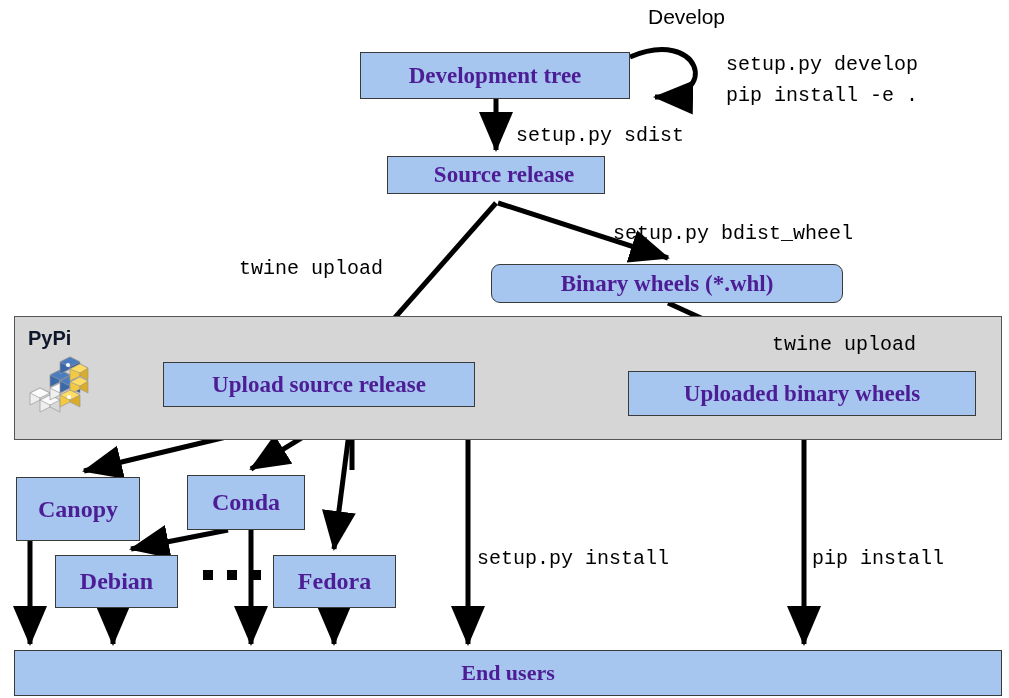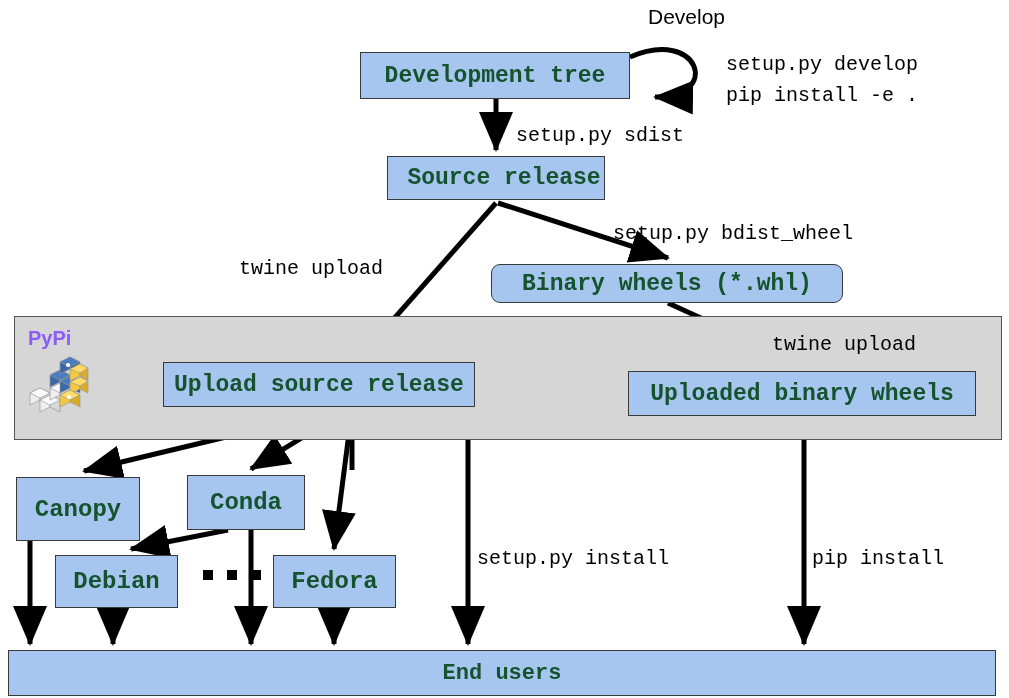--- a/index.html
+++ b/index.html
@@ -25,38 +25,38 @@
     height: 698px;
   }
   .node {
     position: absolute;
     box-sizing: border-box;
     background: #a6c5ef;
     border: 1.5px solid #3a3a3a;
     display: flex;
     align-items: center;
     justify-content: center;
-    color: #14532d;
+    color: #4c1d95;
     font-weight: bold;
-    font-family: Liberation Mono, monospace;
+    font-family: Liberation Serif, serif;
     z-index: 3;
   }
   .group-box {
     position: absolute;
     box-sizing: border-box;
     background: #d6d6d6;
     border: 1.5px solid #555555;
     z-index: 1;
   }
   .group-label {
     position: absolute;
     font-family: "Liberation Sans", sans-serif;
     font-weight: bold;
     font-size: 20px;
-    color: #8b5cf6;
+    color: #0f172a;
     z-index: 4;
   }
   .edge-label {
     position: absolute;
     font-family: "Liberation Mono", monospace;
     font-size: 20px;
     color: #000000;
     white-space: pre;
     z-index: 4;
     line-height: 1.25;
@@ -185,21 +185,21 @@
       </g>
       <circle cx="40" cy="10" r="2.1" fill="#ffffff"></circle>
       <circle cx="41" cy="42" r="2.1" fill="#ffffff"></circle>
     </svg>
   </div>
 
   <div class="node" style="left:360px; top:52px; width:270px; height:47px; font-size:23px;">
     <span>Development  tree</span>
   </div>
 
-  <div class="node" style="left:387px; top:156px; width:218px; height:44px; font-size:23px;padding-left:16px;">
+  <div class="node" style="left:387px; top:156px; width:218px; height:38px; font-size:23px;padding-left:16px;">
     <span>Source release</span>
   </div>
 
   <div class="node" style="left:491px; top:264px; width:352px; height:39px; font-size:23px;border-radius:9px;">
     <span>Binary wheels (*.whl)</span>
   </div>
 
   <div class="node" style="left:163px; top:362px; width:312px; height:45px; font-size:23px;">
     <span>Upload source release</span>
   </div>
@@ -217,21 +217,21 @@
   </div>
 
   <div class="node" style="left:187px; top:475px; width:118px; height:55px; font-size:24px;">
     <span>Conda</span>
   </div>
 
   <div class="node" style="left:273px; top:555px; width:123px; height:53px; font-size:24px;">
     <span>Fedora</span>
   </div>
 
-  <div class="node" style="left:8px; top:650px; width:988px; height:46px; font-size:22px;">
+  <div class="node" style="left:14px; top:650px; width:988px; height:46px; font-size:22px;">
     <span>End users</span>
   </div>
 
   <div class="ellipsis-dots" style="left:203px; top:570px;">
     <span></span>
     <span></span>
     <span></span>
   </div>
 
   <div class="edge-label sans" style="left:648px; top:4px;">Develop</div>

